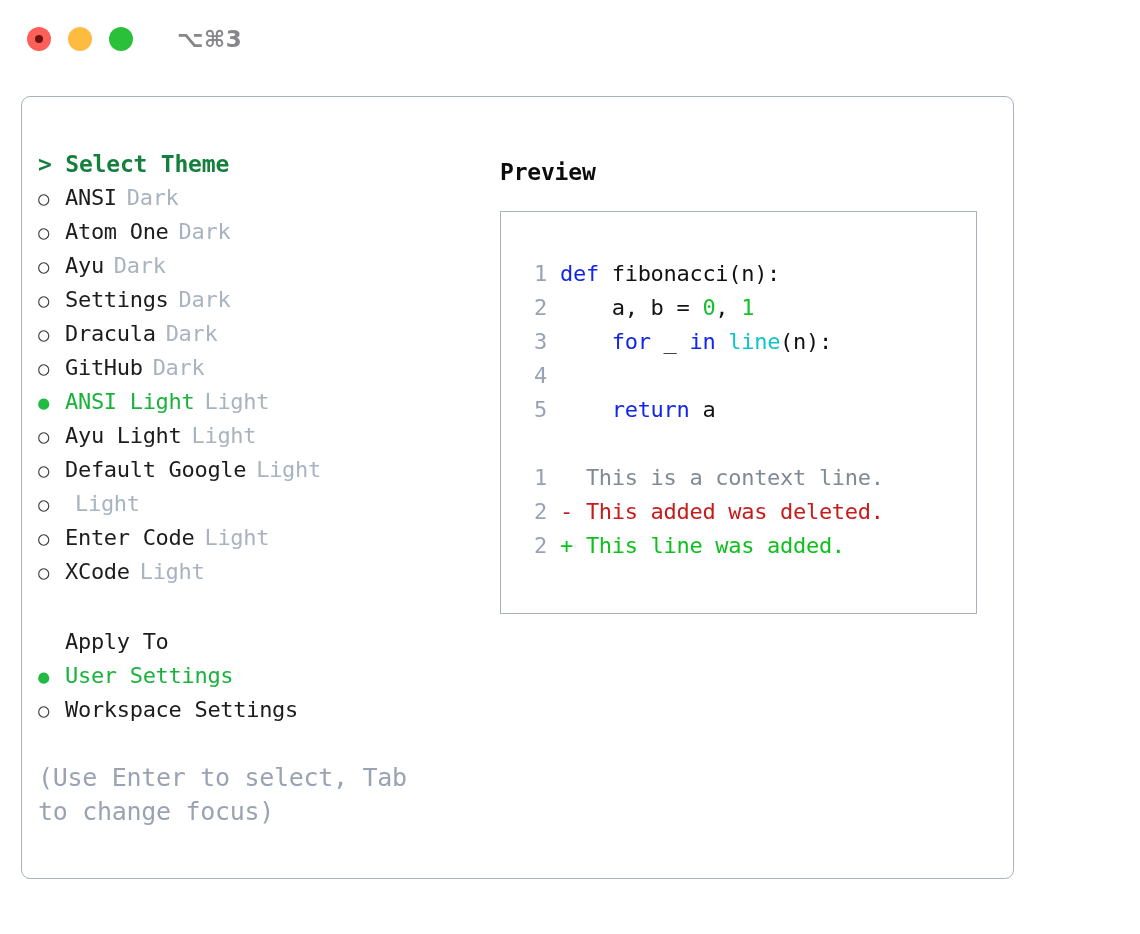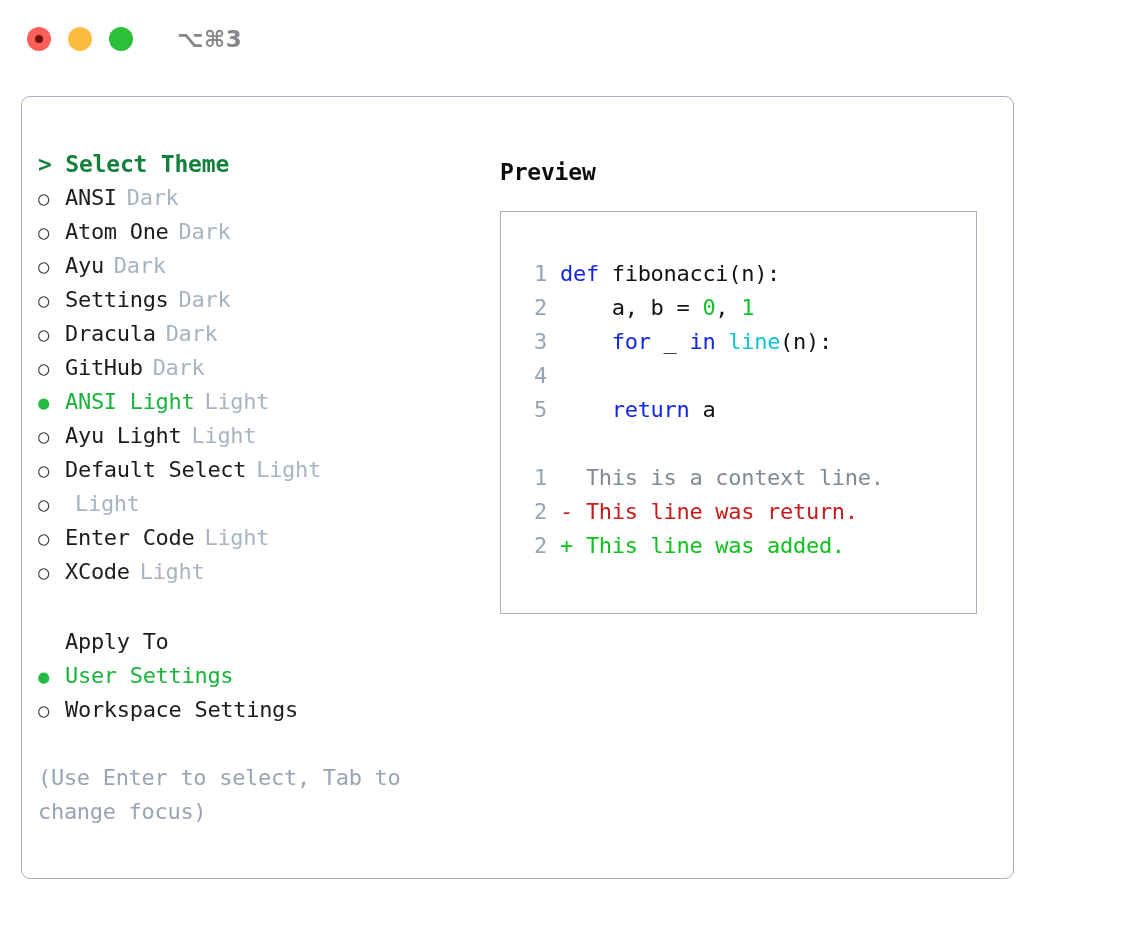--- a/index.html
+++ b/index.html
@@ -140,21 +140,21 @@
     font-size: 22px;
     color: #1c1c1e;
     line-height: 34px;
     padding-left: 27px;
     white-space: pre;
     letter-spacing: -0.3px;
   }
 
   .hint {
     margin-top: 34px;
-    font-size: 22px;
+    font-size: 25px;
     color: #9aa3b2;
     line-height: 34px;
     width: 400px;
     letter-spacing: -0.3px;
   }
 
   
   .preview-title {
     font-size: 23px;
     font-weight: 700;
@@ -218,21 +218,21 @@
 
         <div class="theme-list" id="theme-list">
             <div class="theme-row"><span class="bullet">○</span><span class="theme-name">ANSI</span><span class="theme-tag">Dark</span></div>
             <div class="theme-row"><span class="bullet">○</span><span class="theme-name">Atom One</span><span class="theme-tag">Dark</span></div>
             <div class="theme-row"><span class="bullet">○</span><span class="theme-name">Ayu</span><span class="theme-tag">Dark</span></div>
             <div class="theme-row"><span class="bullet">○</span><span class="theme-name">Settings</span><span class="theme-tag">Dark</span></div>
             <div class="theme-row"><span class="bullet">○</span><span class="theme-name">Dracula</span><span class="theme-tag">Dark</span></div>
             <div class="theme-row"><span class="bullet">○</span><span class="theme-name">GitHub</span><span class="theme-tag">Dark</span></div>
             <div class="theme-row selected"><span class="bullet">●</span><span class="theme-name">ANSI Light</span><span class="theme-tag">Light</span></div>
             <div class="theme-row"><span class="bullet">○</span><span class="theme-name">Ayu Light</span><span class="theme-tag">Light</span></div>
-            <div class="theme-row"><span class="bullet">○</span><span class="theme-name">Default Select</span><span class="theme-tag">Light</span></div>
+            <div class="theme-row"><span class="bullet">○</span><span class="theme-name">Default Google</span><span class="theme-tag">Light</span></div>
             <div class="theme-row"><span class="bullet">○</span><span class="theme-tag">Light</span></div>
             <div class="theme-row"><span class="bullet">○</span><span class="theme-name">Enter Code</span><span class="theme-tag">Light</span></div>
             <div class="theme-row"><span class="bullet">○</span><span class="theme-name">XCode</span><span class="theme-tag">Light</span></div>
           </div>
 
         <div class="group-gap"></div>
 
         <div class="group-title">Apply To</div>
         <div id="apply-list">
             <div class="theme-row selected"><span class="bullet">●</span><span class="theme-name">User Settings</span></div>
@@ -249,21 +249,21 @@
           <div id="code-block">
               <div class="code-line"><span class="lineno">1</span><span><span class="tok-kw">def </span><span class="tok-txt">fibonacci(n):</span></span></div>
               <div class="code-line"><span class="lineno">2</span><span><span class="tok-txt">    a, b = </span><span class="tok-num">0</span><span class="tok-txt">, </span><span class="tok-num">1</span></span></div>
               <div class="code-line"><span class="lineno">3</span><span><span class="tok-txt">    </span><span class="tok-kw">for</span><span class="tok-txt"> _ </span><span class="tok-kw">in</span><span class="tok-txt"> </span><span class="tok-fn">line</span><span class="tok-txt">(n):</span></span></div>
               <div class="code-line"><span class="lineno">4</span></div>
               <div class="code-line"><span class="lineno">5</span><span><span class="tok-txt">    </span><span class="tok-kw">return</span><span class="tok-txt"> a</span></span></div>
             </div>
           <div class="blank-line"></div>
           <div id="diff-block">
               <div class="code-line"><span class="lineno">1</span><span class="tok-ctx">  </span><span class="tok-ctx">This is a context line.</span></div>
-              <div class="code-line"><span class="lineno">2</span><span class="tok-del">- </span><span class="tok-del">This line was return.</span></div>
+              <div class="code-line"><span class="lineno">2</span><span class="tok-del">- </span><span class="tok-del">This added was deleted.</span></div>
               <div class="code-line"><span class="lineno">2</span><span class="tok-add">+ </span><span class="tok-add">This line was added.</span></div>
             </div>
         </div>
       </div>
 
     </div>
   </div>
 </div>
 
 </body></html>

